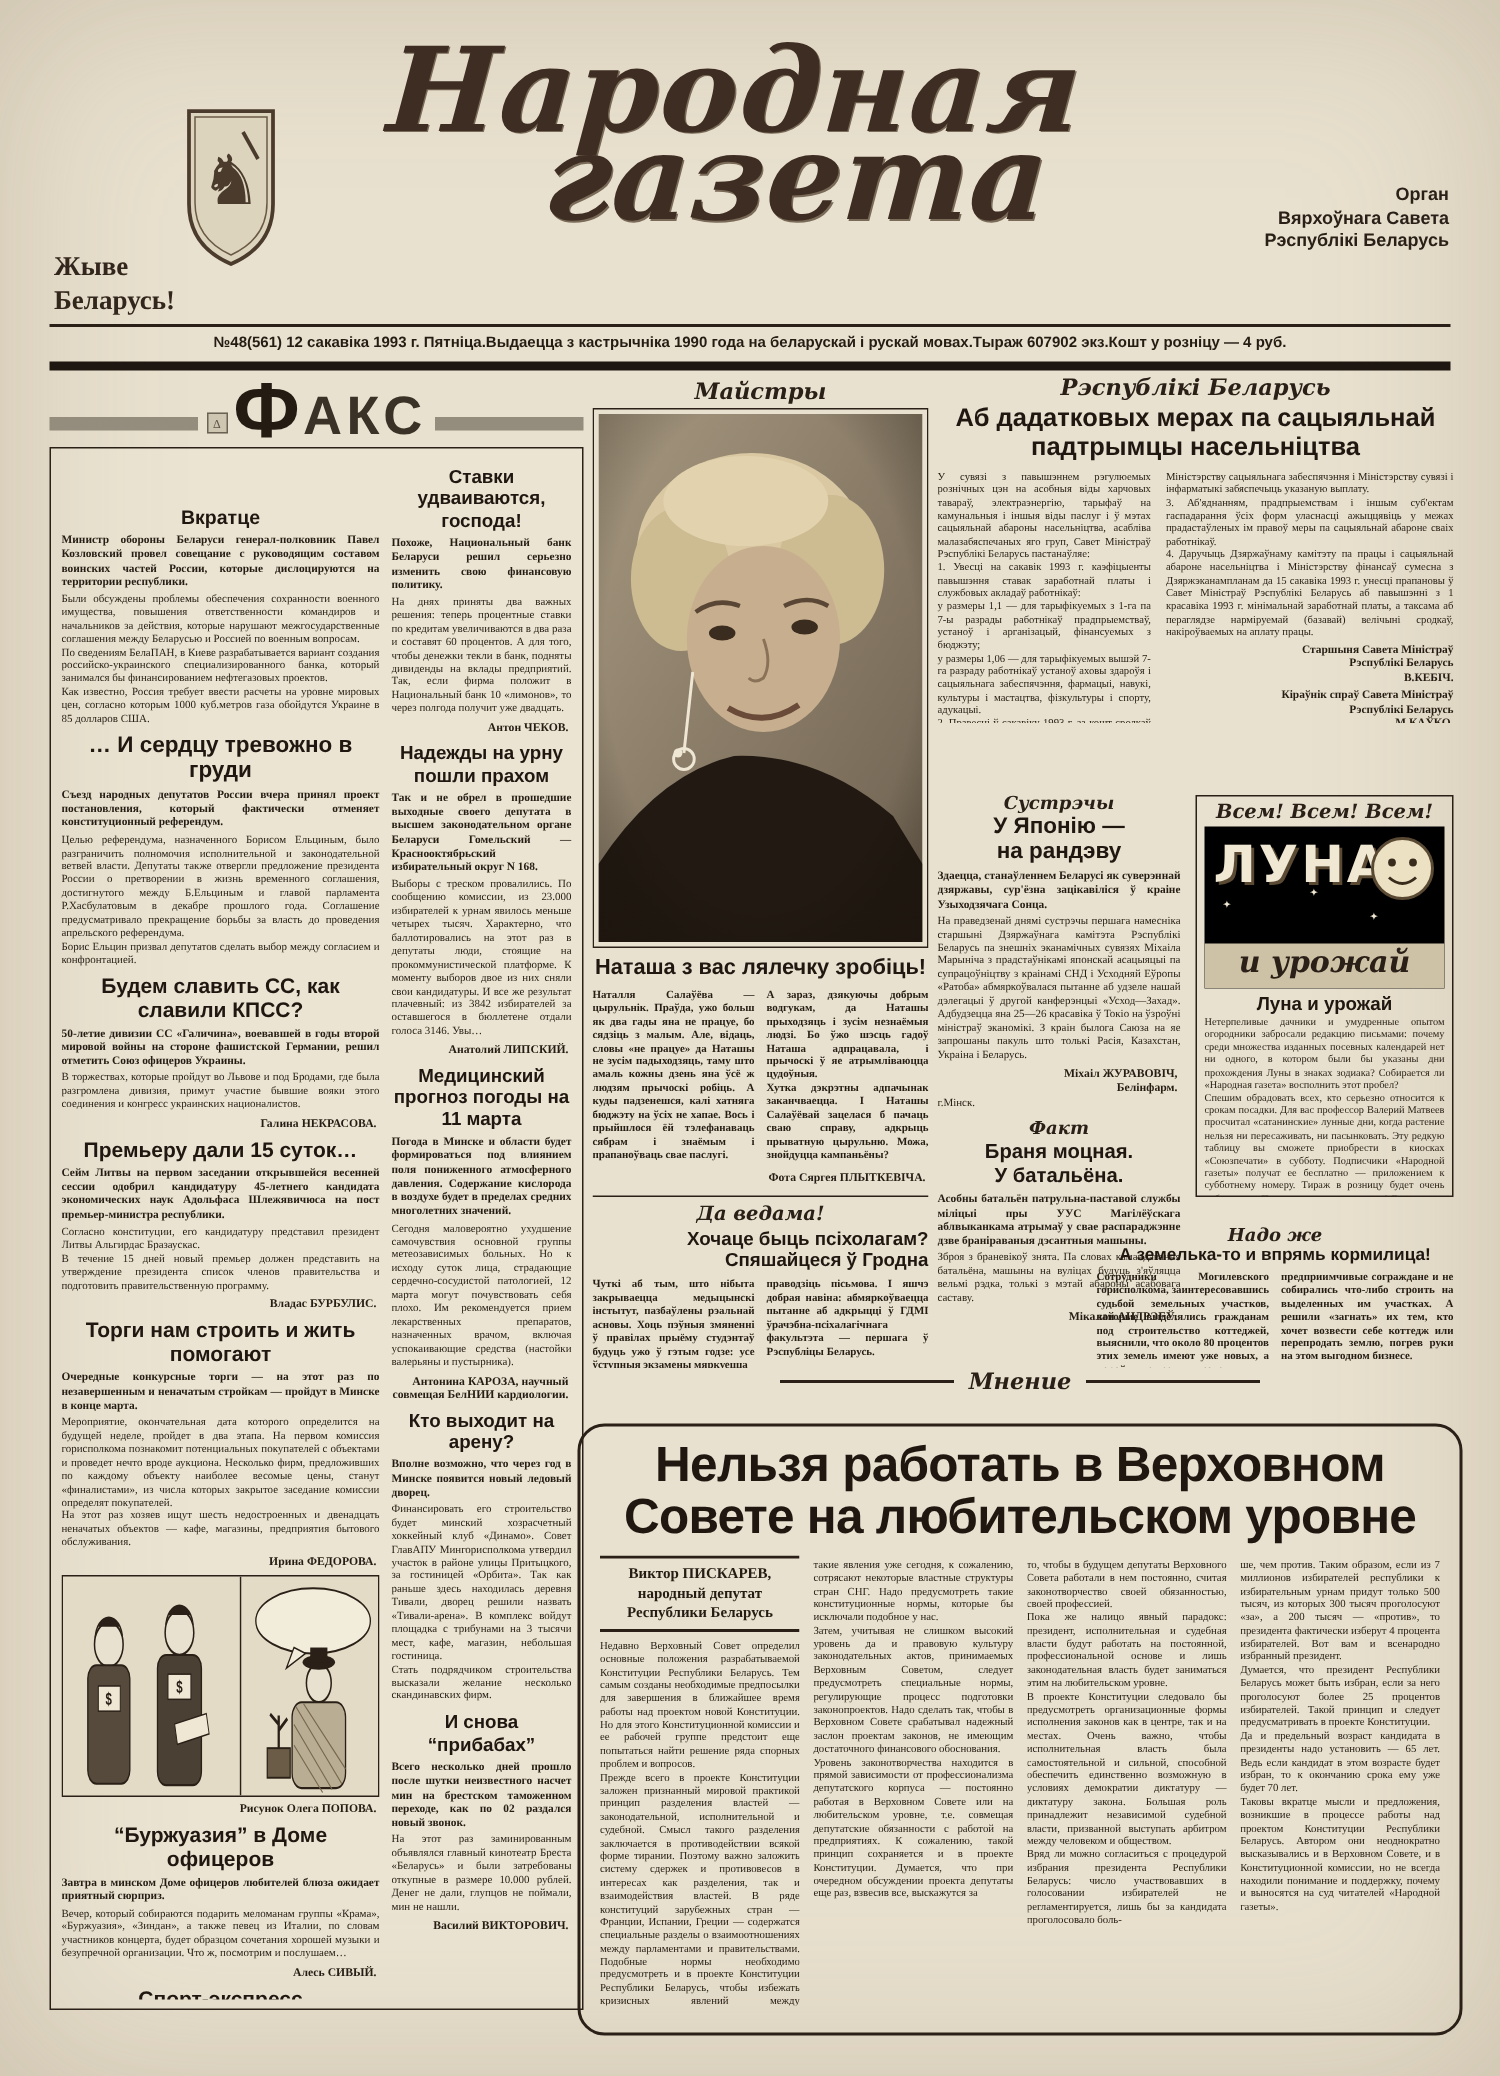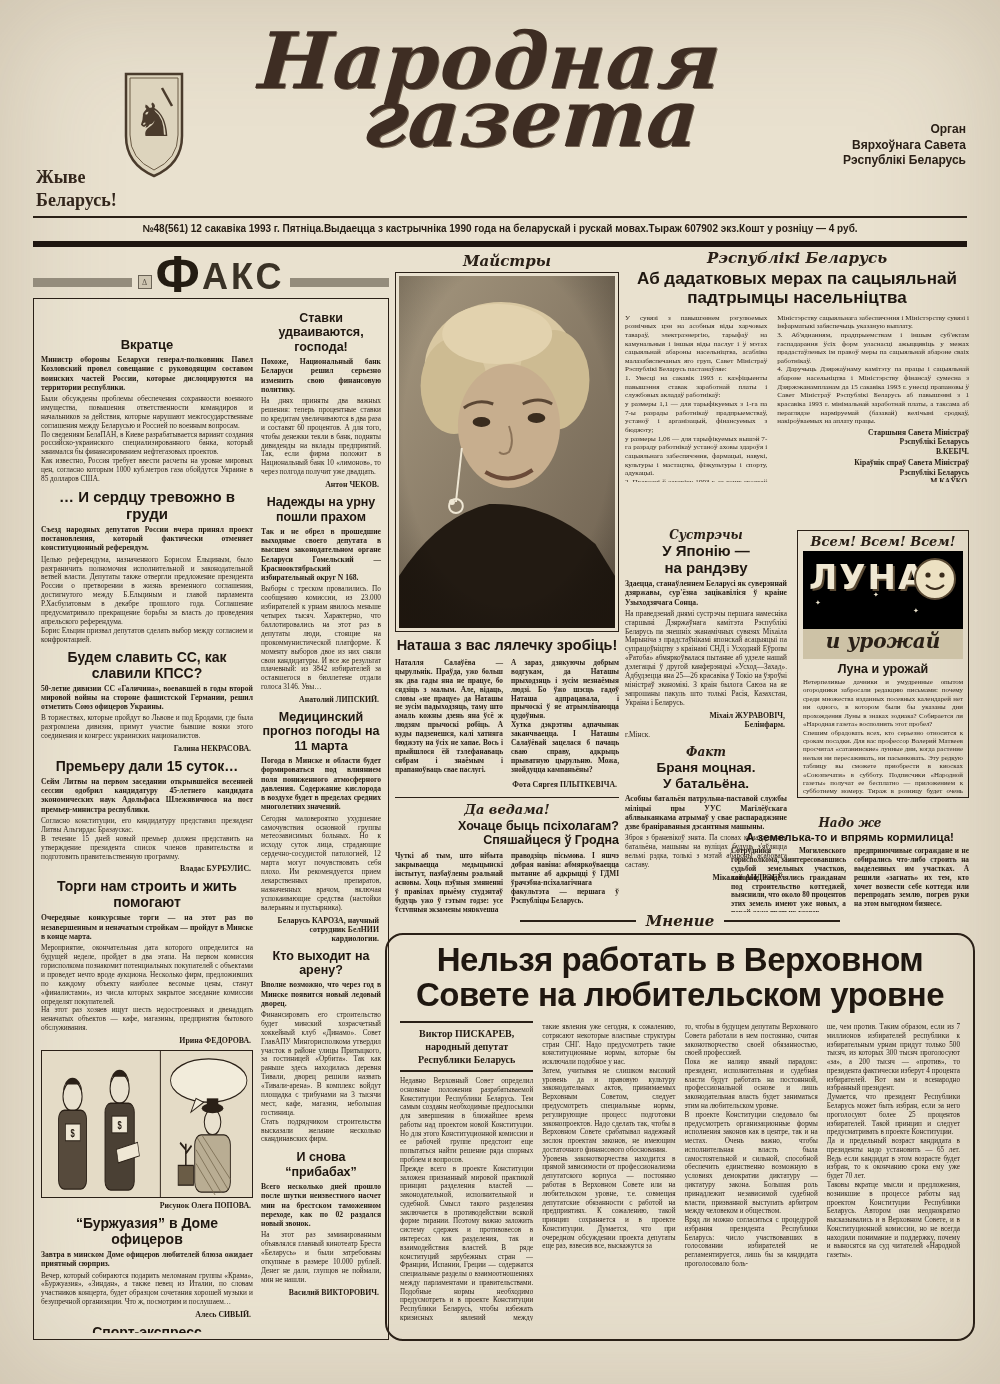--- a/index.html
+++ b/index.html
@@ -81,21 +81,21 @@
   .vsem .body { font-size:6.9px; }
   .nado { position:absolute; left:106px; top:566px; width:238px; height:96px; overflow:hidden; }
   .nado .script { font-size:12px; }
   .nado-title { font-size:11.5px; margin:1px 0 2px; }
 
   
   .mnenie { position:absolute; left:385px; top:912px; width:590px; height:432px; }
   .mn-label { display:flex; align-items:center; gap:10px; width:320px; margin:0 auto; }
   .mn-label .line { flex:1; height:1.5px; background:#2a2017; }
   .mn-label .script { font-size:15px; white-space:nowrap; }
-  .mn-box { border:2px solid #2a2017; border-radius:18px; margin-top:3px; padding:8px 13px; height:408px; overflow:hidden; }
+  .mn-box { border:2px solid #2a2017; border-radius:18px; margin-top:19px; padding:8px 13px; height:408px; overflow:hidden; }
   .mn-title { font-size:33px; line-height:1.06; letter-spacing:-.5px; }
   .mn-cols { display:flex; gap:9px; margin-top:8px; height:300px; overflow:hidden; }
   .mn-cols > div { flex:1; overflow:hidden; }
   .mn-cols .body { font-size:7.2px; }
   .author-box { border-top:2.5px solid #2a2017; border-bottom:2.5px solid #2a2017; padding:4px 2px; margin-bottom:5px;
                 text-align:center; font-weight:bold; font-size:10px; line-height:1.3; }
 
   svg text { font-family:"Liberation Sans", sans-serif; }
 </style>
 </head>
@@ -219,21 +219,21 @@
         <div class="sign">Антон ЧЕКОВ.</div>
 
         <div class="t-sans">Надежды на урну пошли прахом</div>
         <div class="lead">Так и не обрел в прошедшие выходные своего депутата в высшем законодательном органе Беларуси Гомельский — Краснооктябрьский избирательный округ N 168.</div>
         <div class="body">Выборы с треском провалились. По сообщению комиссии, из 23.000 избирателей к урнам явилось меньше четырех тысяч. Характерно, что баллотировались на этот раз в депутаты люди, стоящие на прокоммунистической платформе. К моменту выборов двое из них сняли свои кандидатуры. И все же результат плачевный: из 3842 избирателей за оставшегося в бюллетене отдали голоса 3146. Увы…</div>
         <div class="sign">Анатолий ЛИПСКИЙ.</div>
 
         <div class="t-sans">Медицинский прогноз погоды на 11 марта</div>
         <div class="lead">Погода в Минске и области будет формироваться под влиянием поля пониженного атмосферного давления. Содержание кислорода в воздухе будет в пределах средних многолетних значений.</div>
         <div class="body">Сегодня маловероятно ухудшение самочувствия основной группы метеозависимых больных. Но к исходу суток лица, страдающие сердечно-сосудистой патологией, 12 марта могут почувствовать себя плохо. Им рекомендуется прием лекарственных препаратов, назначенных врачом, включая успокаивающие средства (настойки валерьяны и пустырника).</div>
-        <div class="sign">Беларусь КАРОЗА, научный сотрудник БелНИИ кардиологии.</div>
+        <div class="sign">Антонина КАРОЗА, научный совмещая БелНИИ кардиологии.</div>
 
         <div class="t-sans">Кто выходит на арену?</div>
         <div class="lead">Вполне возможно, что через год в Минске появится новый ледовый дворец.</div>
         <div class="body">Финансировать его строительство будет минский хозрасчетный хоккейный клуб «Динамо». Совет ГлавАПУ Мингорисполкома утвердил участок в районе улицы Притыцкого, за гостиницей «Орбита». Так как раньше здесь находилась деревня Тивали, дворец решили назвать «Тивали-арена». В комплекс войдут площадка с трибунами на 3 тысячи мест, кафе, магазин, небольшая гостиница.
 Стать подрядчиком строительства высказали желание несколько скандинавских фирм.</div>
 
         <div class="t-sans">И снова “прибабах”</div>
         <div class="lead">Всего несколько дней прошло после шутки неизвестного насчет мин на брестском таможенном переходе, как по 02 раздался новый звонок.</div>
         <div class="body">На этот раз заминированным объявлялся главный кинотеатр Бреста «Беларусь» и были затребованы откупные в размере 10.000 рублей. Денег не дали, глупцов не поймали, мин не нашли.</div>
         <div class="sign">Василий ВИКТОРОВИЧ.</div>

